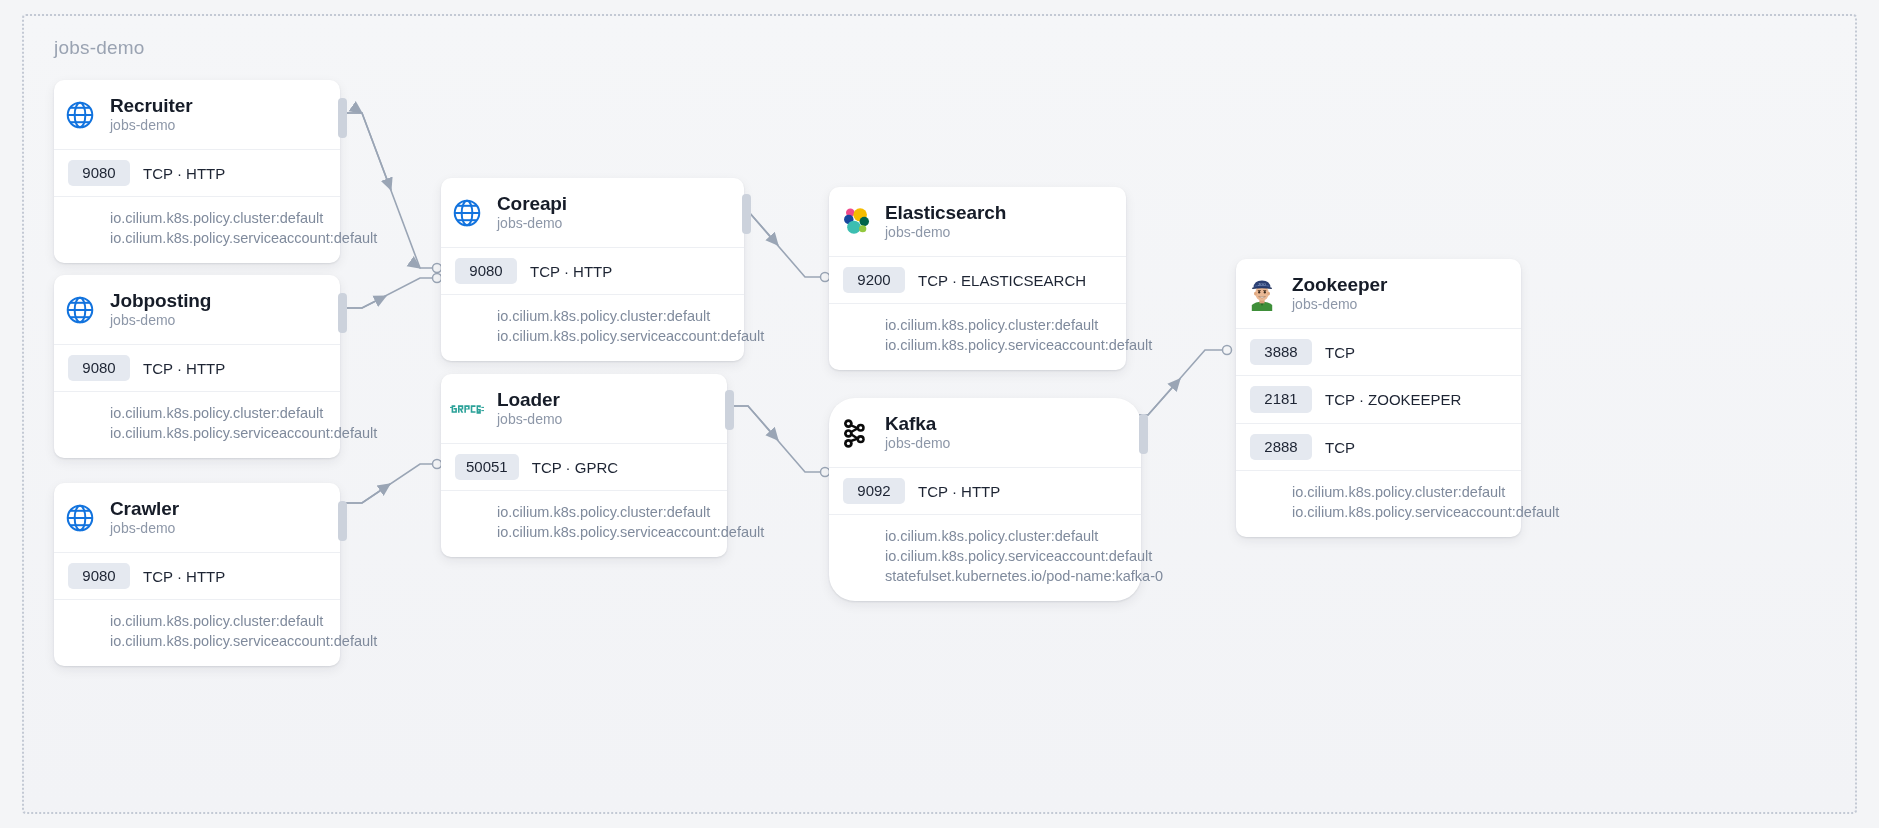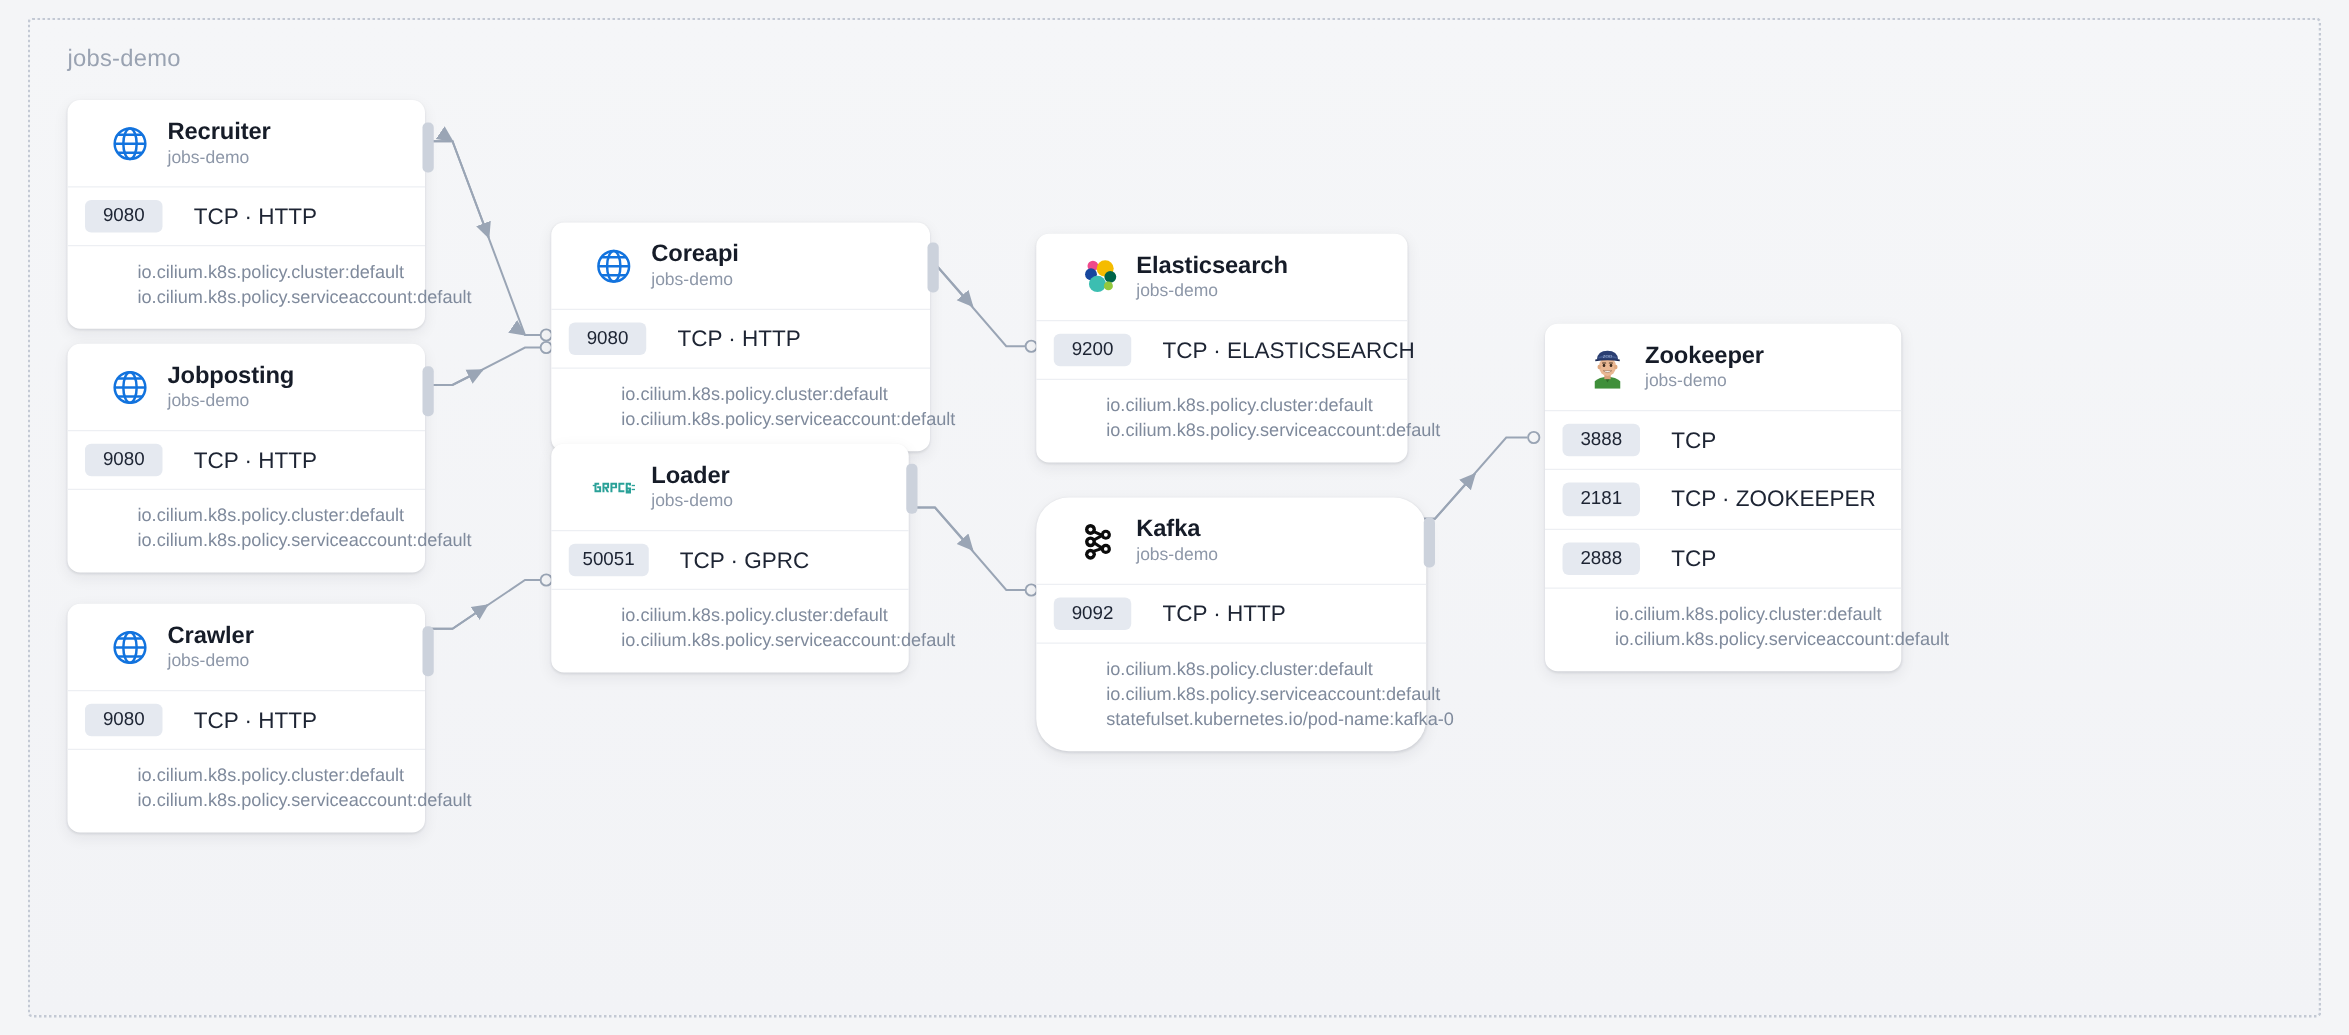--- a/index.html
+++ b/index.html
@@ -46,21 +46,21 @@
     background: #ffffff;
     border-radius: 10px;
     box-shadow: 0 1px 2px rgba(22,30,48,.10),
                 0 4px 12px rgba(22,30,48,.07);
     overflow: visible;
   }
   .card-head {
     display: flex;
     align-items: center;
     gap: 13px;
-    padding: 15px 16px 14px 33px;
+    padding: 15px 16px 14px 9px;
     border-bottom: 1px solid #edeff3;
   }
   .card-icon {
     width: 34px; height: 34px;
     flex: 0 0 34px;
     display: flex; align-items: center; justify-content: center;
   }
   .card-titles { display: flex; flex-direction: column; gap: 1px; min-width: 0; }
   .card-name {
     font-size: 19px;
@@ -87,24 +87,23 @@
     background: #e5e9f0;
     border-radius: 5px;
     color: #1d2433;
     font-size: 15px;
     padding: 5px 11px;
     min-width: 62px;
     text-align: center;
     line-height: 1.1;
   }
   .port-proto {
-    font-size: 18px;
+    font-size: 15px;
     color: #1d2433;
     white-space: nowrap;
-    margin-left: 12px;
   }
 
   .labels {
     padding: 12px 16px 14px 16px;
   }
   .label-line {
     font-size: 14.5px;
     color: #7f8a9c;
     line-height: 1.37;
     white-space: nowrap;
@@ -264,21 +263,21 @@
     <div class="port-row">
       <span class="port-chip">9080</span>
       <span class="port-proto">TCP · HTTP</span>
     </div>
     <div class="labels">
       <div class="label-line">io.cilium.k8s.policy.cluster:default</div>
       <div class="label-line">io.cilium.k8s.policy.serviceaccount:default</div>
     </div>
   </div>
 
-  <div class="card" style="left:441px; top:355px; width:286px;">
+  <div class="card" style="left:441px; top:374px; width:286px;">
     <div class="handle" style="top:16px;"></div>
     <div class="card-head">
       <span class="card-icon">
         <svg width="40" height="22" viewBox="0 0 64 24">
           <g fill="#2aa198">
             <path d="M3 5 h7 v3 h-4 v8 h4 v-3 h-3 v-3 h6 v9 h-10 z"></path>
             <path d="M15 5 h10 v8 h-3 l3 6 h-3.4 l-3-6 h-0.6 v6 h-3 z M18 8 v3 h4 v-3 z"></path>
             <path d="M27 5 h10 v8 h-7 v6 h-3 z M30 8 v3 h4 v-3 z"></path>
             <path d="M39 5 h9 v3 h-6 v8 h6 v3 h-9 z"></path>
             <path d="M50 5 h8 v4 h-3 v-1 h-2 v8 h2 v-1 h-3 v-3 h6 v9 h-8 z"></path>

